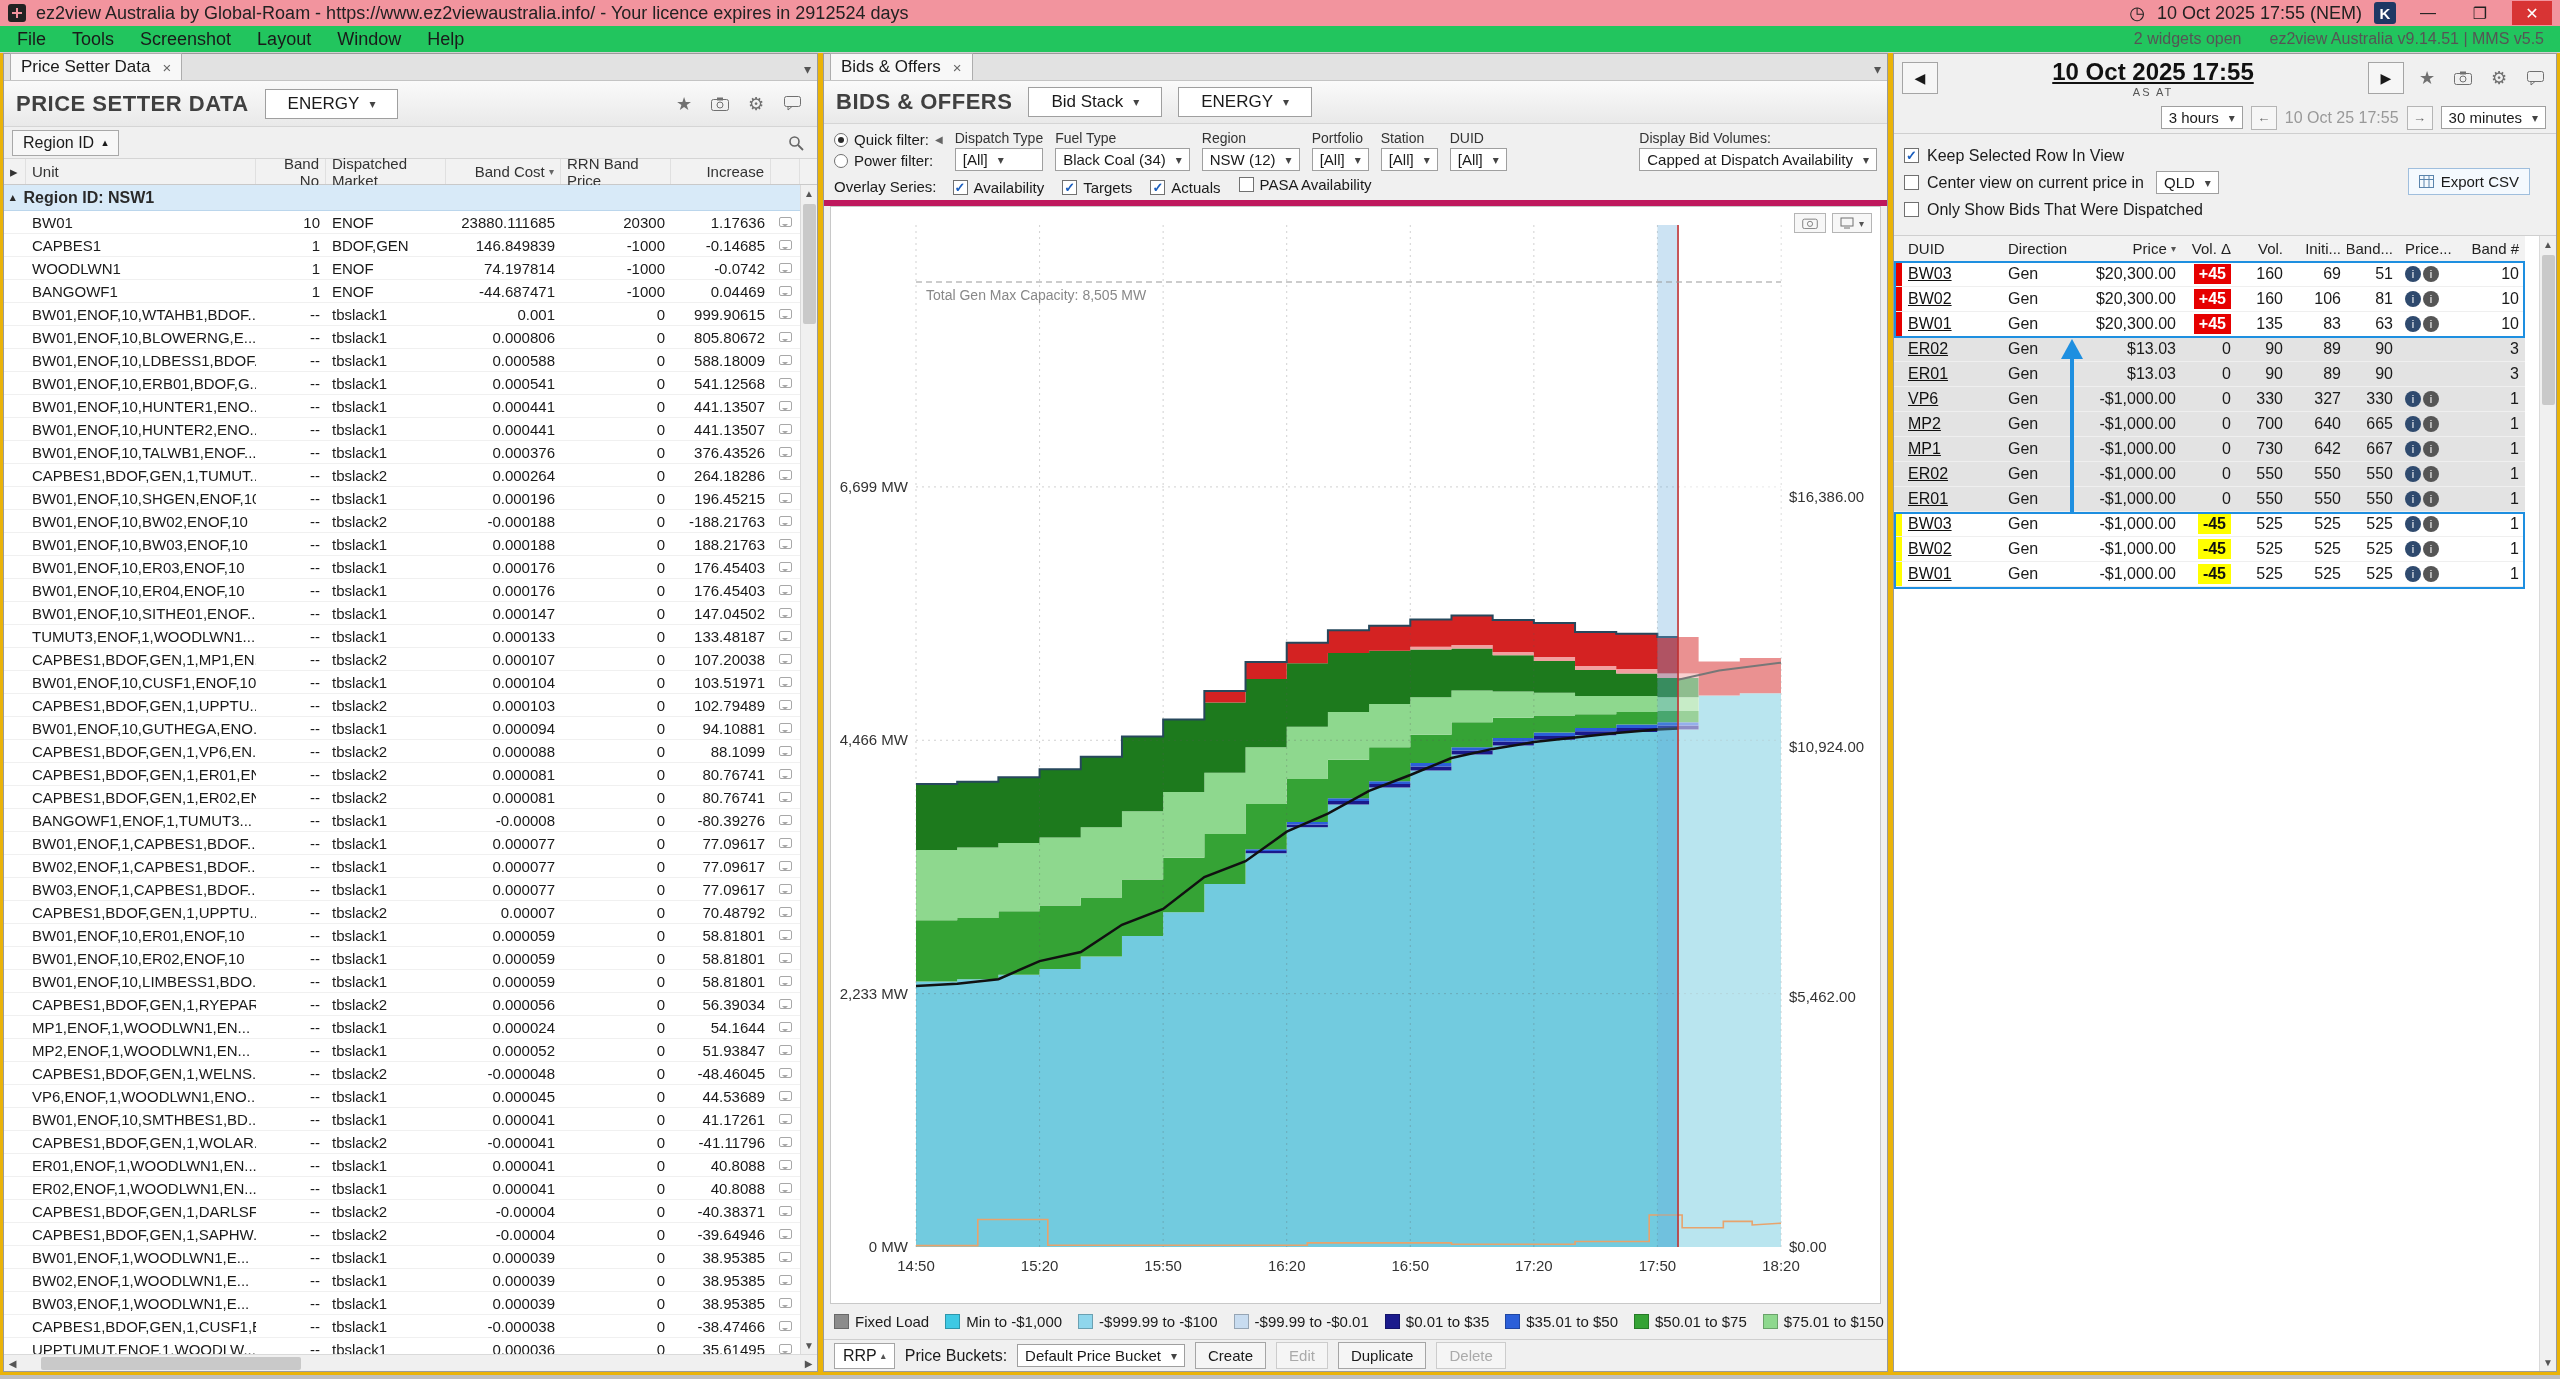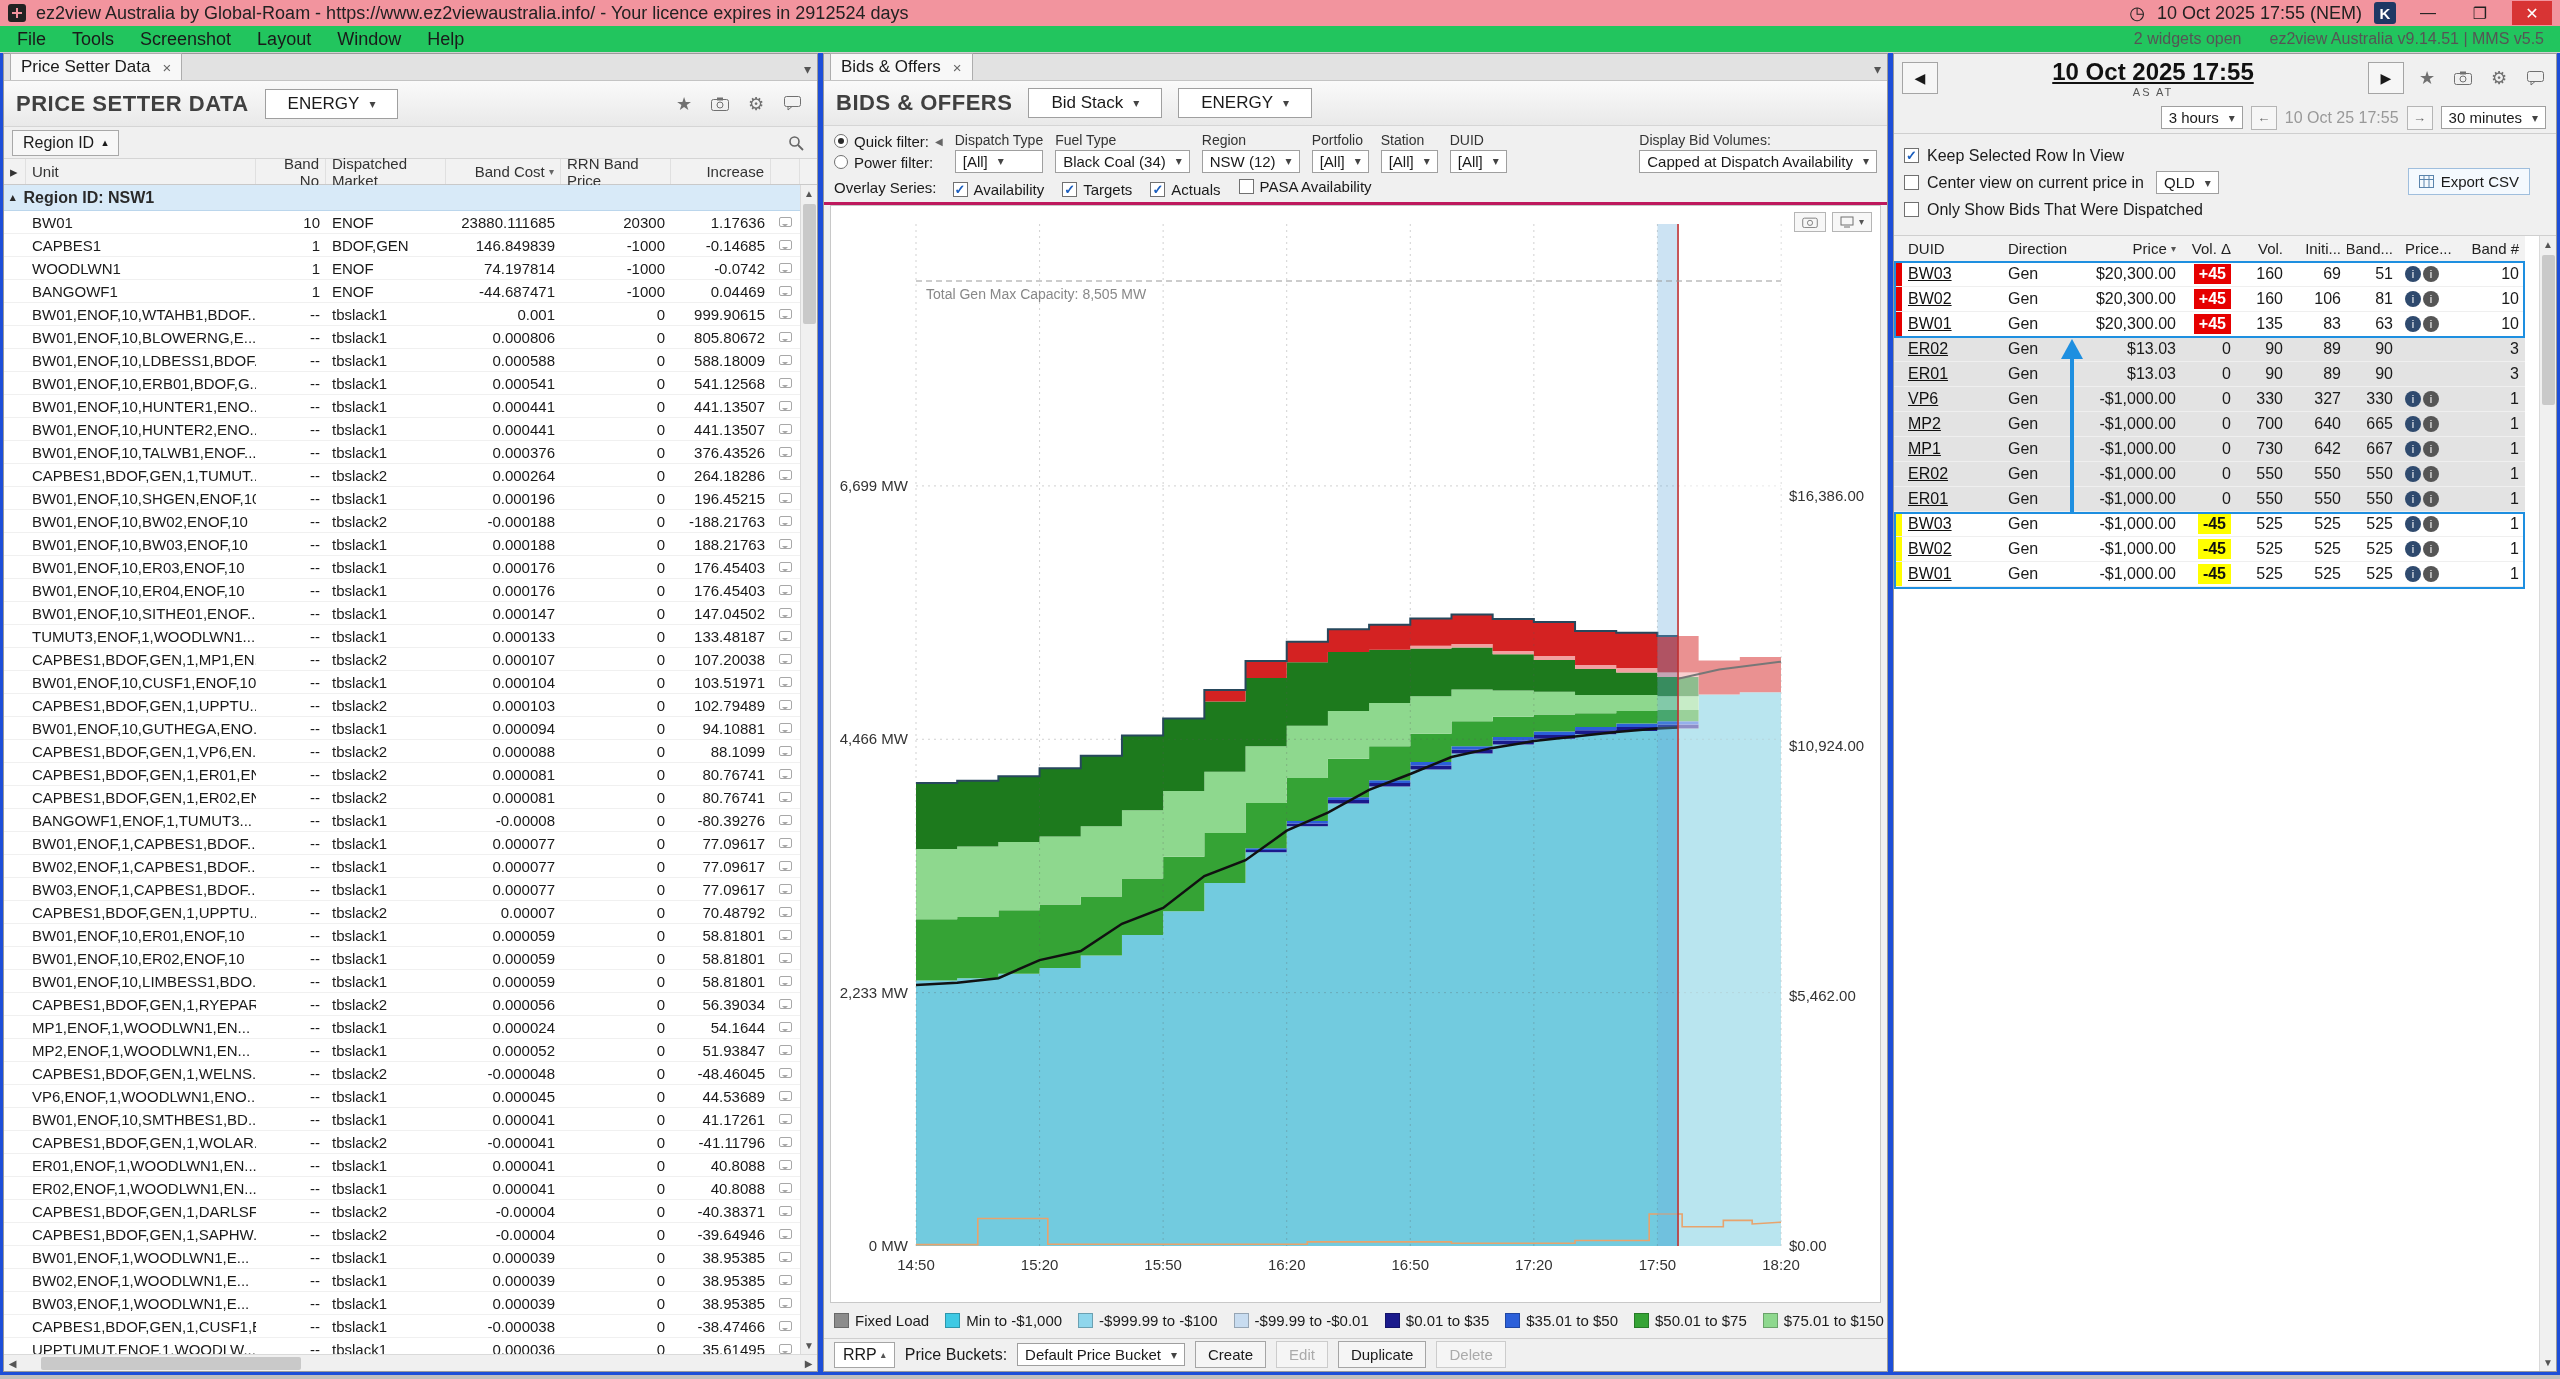--- a/index.html
+++ b/index.html
@@ -14,21 +14,21 @@
   .k-logo { width:22px; height:22px; background:#1F3864; color:#fff; font-weight:bold; font-size:15px; display:flex; align-items:center; justify-content:center; border-radius:3px; }
   .win-btn { width:40px; height:24px; display:flex; align-items:center; justify-content:center; font-size:16px; color:#222; }
   .win-btn.close { background:#D83434; color:#fff; }
 
   
   .menubar { height:27px; background:#22c55e; border-bottom:1px solid #D0D0D0; display:flex; align-items:center; font-size:18px; padding:0 4px; }
   .menu-item { padding:0 13px; }
   .mb-right { margin-left:auto; display:flex; gap:28px; color:#555; font-size:16px; padding-right:12px; }
 
   
-  .main { display:flex; height:1322px; gap:5px; padding:0 3px 3px; background:#1d4ed8; }
+  .main { display:flex; height:1322px; gap:5px; padding:0 3px 3px; background:#eab308; }
   .panel { background:#F0F0F0; border:1px solid #9A9A9A; display:flex; flex-direction:column; min-width:0; }
   .panel.left { width:815px; }
   .panel.mid { flex:1; }
   .panel.right { width:664px; }
 
   .tabstrip { height:27px; background:#E2E2E2; display:flex; align-items:flex-end; padding:2px 6px 0; border-bottom:1px solid #C4C4C4; }
   .tab { background:#F8F8F8; border:1px solid #ADADAD; border-bottom:none; padding:3px 10px; display:flex; align-items:center; gap:12px; font-size:17px; }
   .tab .x { color:#666; font-size:15px; }
   .strip-caret { margin-left:auto; color:#555; font-size:14px; padding-bottom:3px; }
 
@@ -66,21 +66,21 @@
 
   .vscroll { position:absolute; top:0; right:0; bottom:0; width:17px; background:#F0F0F0; border-left:1px solid #DADADA; display:flex; flex-direction:column; align-items:center; }
   .vscroll .arr { height:17px; width:100%; display:flex; align-items:center; justify-content:center; font-size:10px; color:#555; background:#F0F0F0; }
   .vscroll .thumb { width:13px; background:#C9C9C9; border-radius:2px; }
   .vscroll .sp { flex:1; }
   .hscroll { height:17px; background:#F0F0F0; border-top:1px solid #DADADA; display:flex; align-items:center; }
   .hscroll .arr { width:17px; text-align:center; font-size:10px; color:#555; }
   .hscroll .thumb { height:13px; background:#C9C9C9; border-radius:2px; width:260px; margin-left:20px; }
 
   
-  .filters { padding:6px 10px 4px; background:#F0F0F0; border-bottom:3px solid #be185d; font-size:15px; }
+  .filters { padding:6px 10px 4px; background:#F0F0F0; border-bottom:6px solid #be185d; font-size:15px; }
   .frow { display:flex; align-items:flex-end; gap:12px; }
   .radio-col { display:flex; flex-direction:column; gap:4px; padding-bottom:2px; }
   .radio { display:flex; align-items:center; gap:6px; }
   .rdot { width:14px; height:14px; border:1px solid #707070; border-radius:50%; background:#fff; position:relative; }
   .rdot.sel::after { content:""; position:absolute; inset:3px; background:#2B2B2B; border-radius:50%; }
   .fgroup { display:flex; flex-direction:column; gap:2px; }
   .flabel { font-size:14px; color:#333; }
   .select.sm { padding:2px 7px; font-size:15px; }
   .dbv { margin-left:auto; }
   .overlay-row { display:flex; align-items:center; gap:16px; margin-top:5px; }

